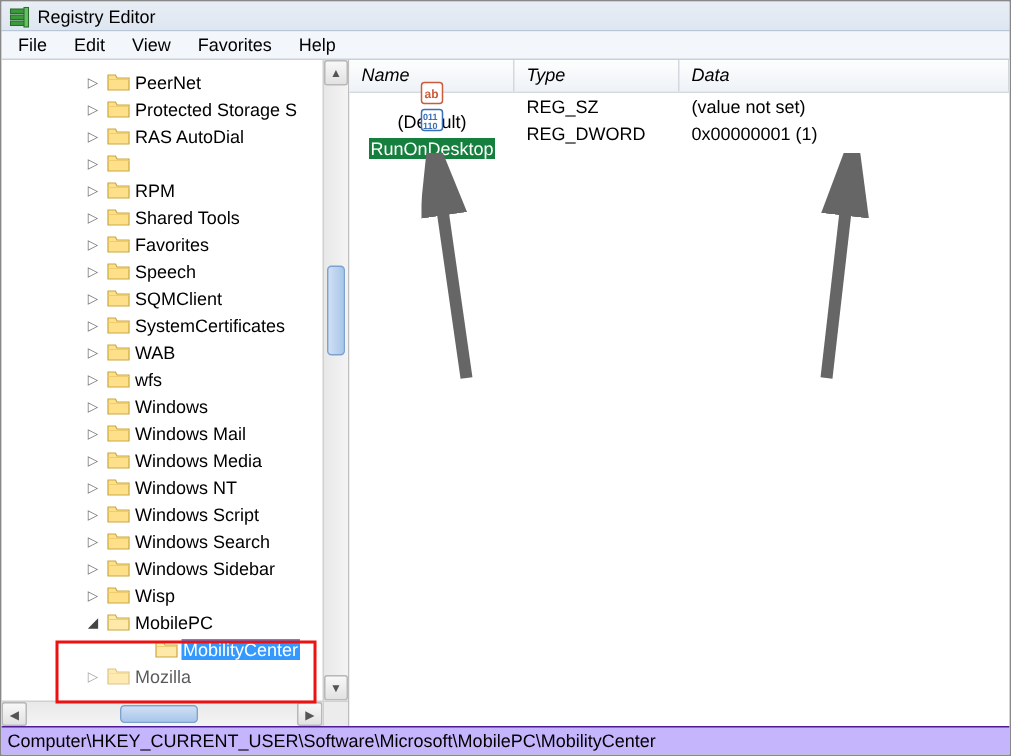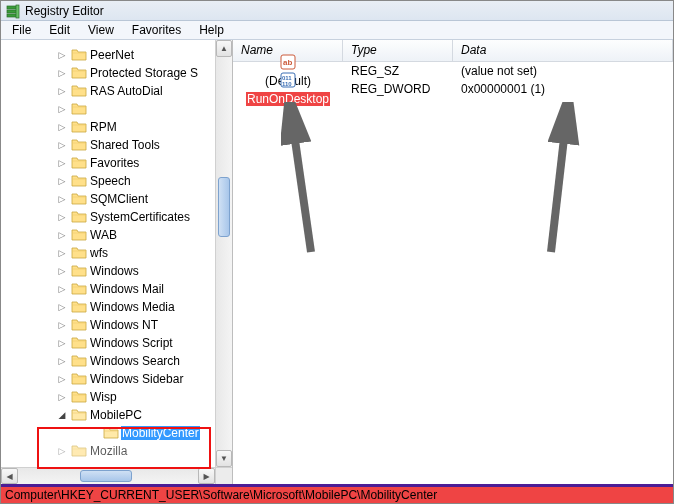--- a/index.html
+++ b/index.html
@@ -158,27 +158,27 @@
   .list-row {
     display:flex; align-items:center;
     height: 18px;
   }
   .list-row .cell { padding: 12px 8px; flex-direction: column; }
   .list-row .cell-name { width:110px; display:flex; align-items:center; gap:4px;}
   .list-row .cell-type { width:110px; }
   .list-row .cell-data { flex:1; }
   .val-icon { width:16px;height:16px; flex:none; }
   .selected-value .name-text {
-    background:#ef4444; color:#fff; padding:0 1px;
+    background:#15803d; color:#fff; padding:0 1px;
   }
   
   .statusbar {
     height: 19px;
-    border-top: 3px solid #4c1d95;
-    background: #ef4444;
+    border-top: 1px solid #4c1d95;
+    background: #c4b5fd;
     padding: 2px 4px;
     font-size: 12px;
     display:flex; align-items:center;
   }
   
   .arrow {
     position:absolute;
     pointer-events:none;
   }
 </style>

